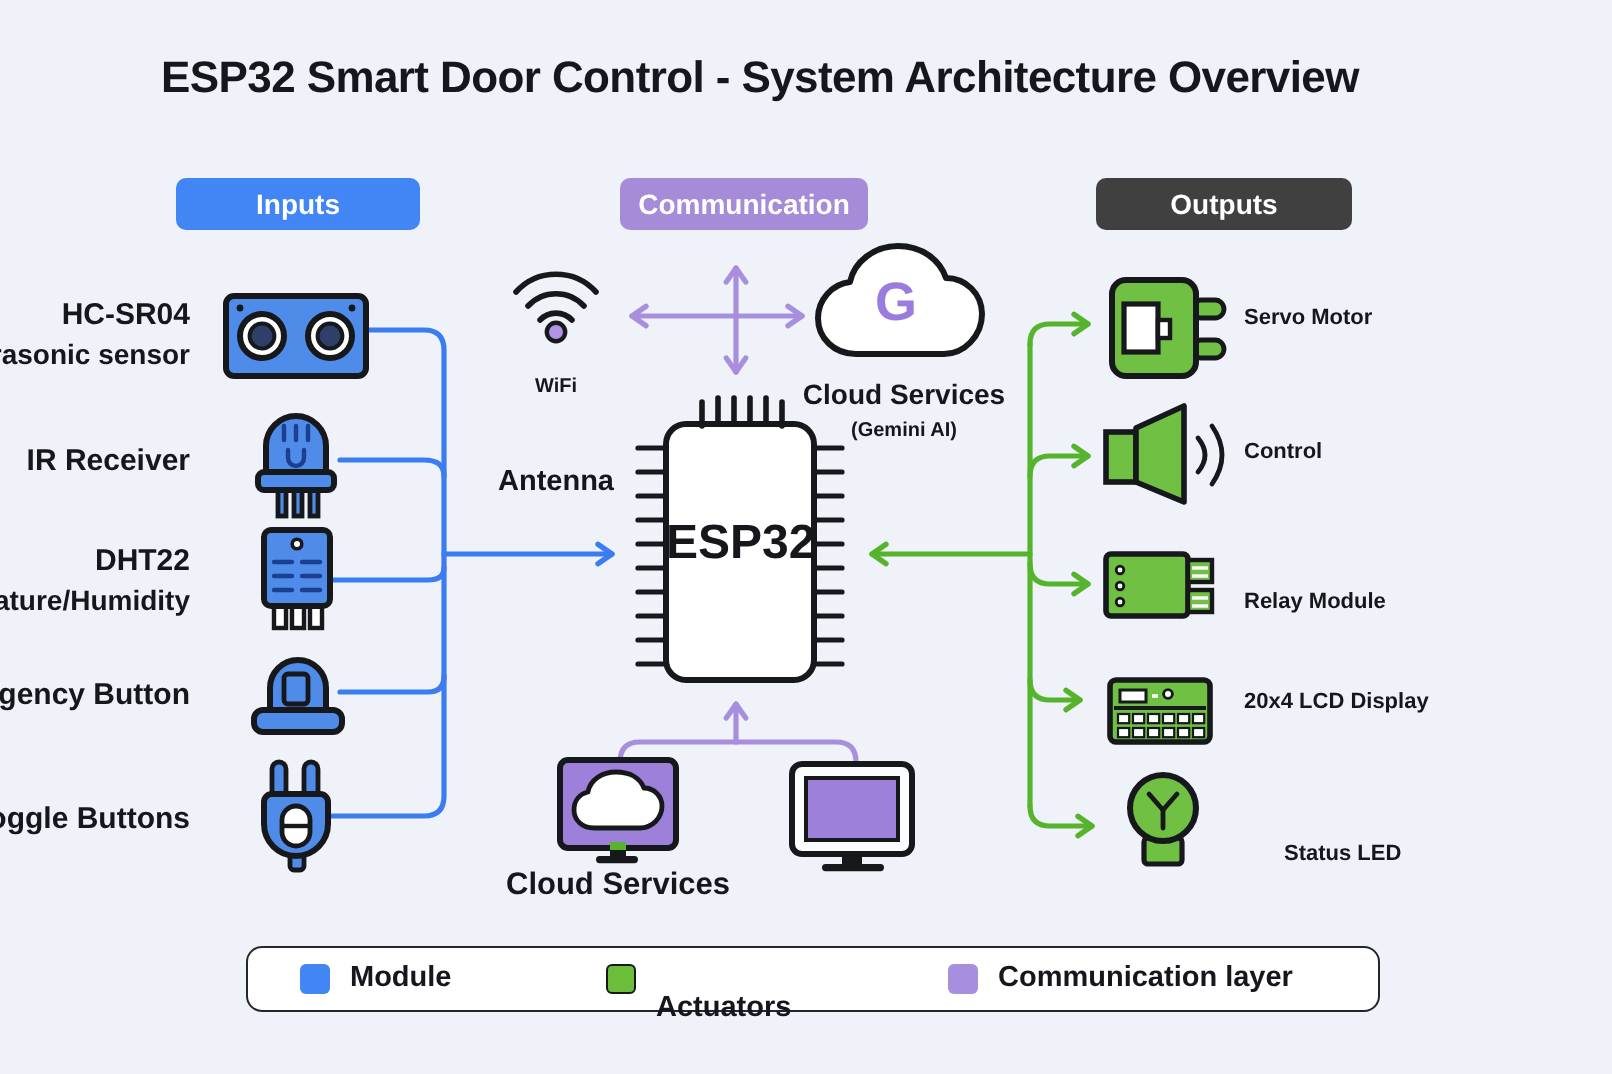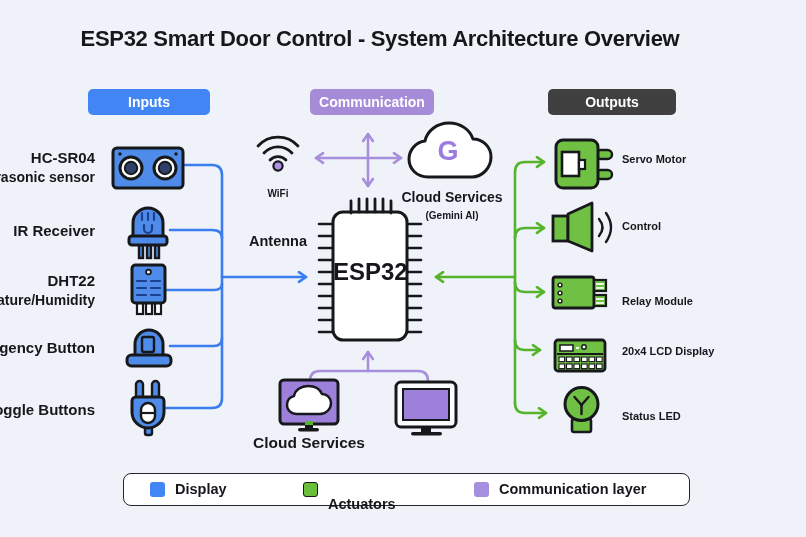--- a/index.html
+++ b/index.html
@@ -287,23 +287,23 @@
   </div>
   <div id="esp32-label" class="abs">ESP32</div>
   <div class="abs c-label" style="left:249px;top:433px;width:120px;">
     <div class="main" style="font-size:15.5px;">Cloud Services</div>
   </div>
 
   <div class="abs out-label" style="top:153px;">Servo Motor</div>
   <div class="abs out-label" style="top:220px;">Control</div>
   <div class="abs out-label" style="top:283px;margin-top:12px;">Relay Module</div>
   <div class="abs out-label" style="top:345px;">20x4 LCD Display</div>
-  <div class="abs out-label" style="top:410px;">Status LED</div>
+  <div class="abs out-label" style="top:421px;margin-left:20px;">Status LED</div>
 
   <div id="legend-box" class="abs"></div>
   <div class="abs swatch" style="left: 150px; background: rgb(66, 133, 244);"></div>
-  <div class="abs legend-label" style="left:175px;">Display</div>
+  <div class="abs legend-label" style="left:175px;">Module</div>
   <div class="abs swatch bordered" style="left: 303px; background: rgb(106, 190, 60);"></div>
   <div class="abs legend-label" style="left:328px;margin-top:15px;">Actuators</div>
   <div class="abs swatch" style="left: 474px; background: rgb(167, 143, 224);"></div>
   <div class="abs legend-label" style="left:499px;">Communication layer</div>
 
 </div>
 
 </body></html>

